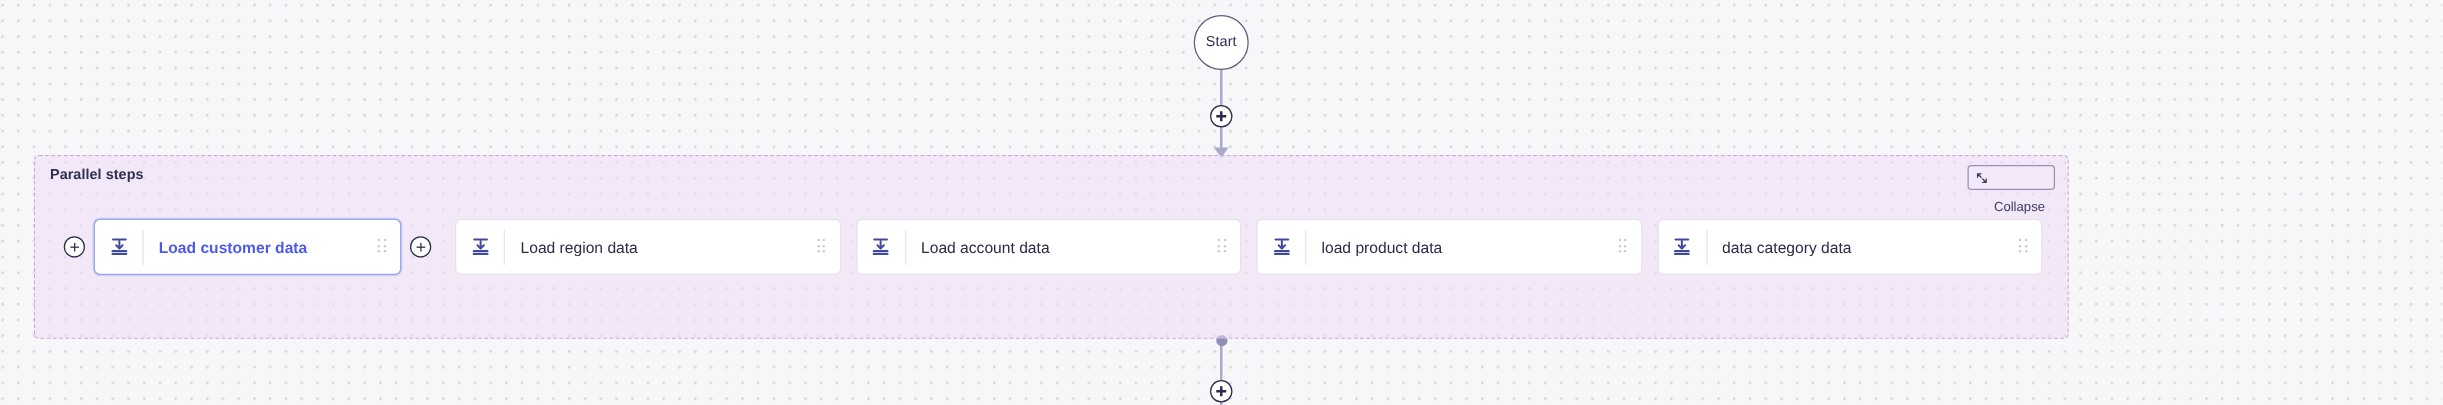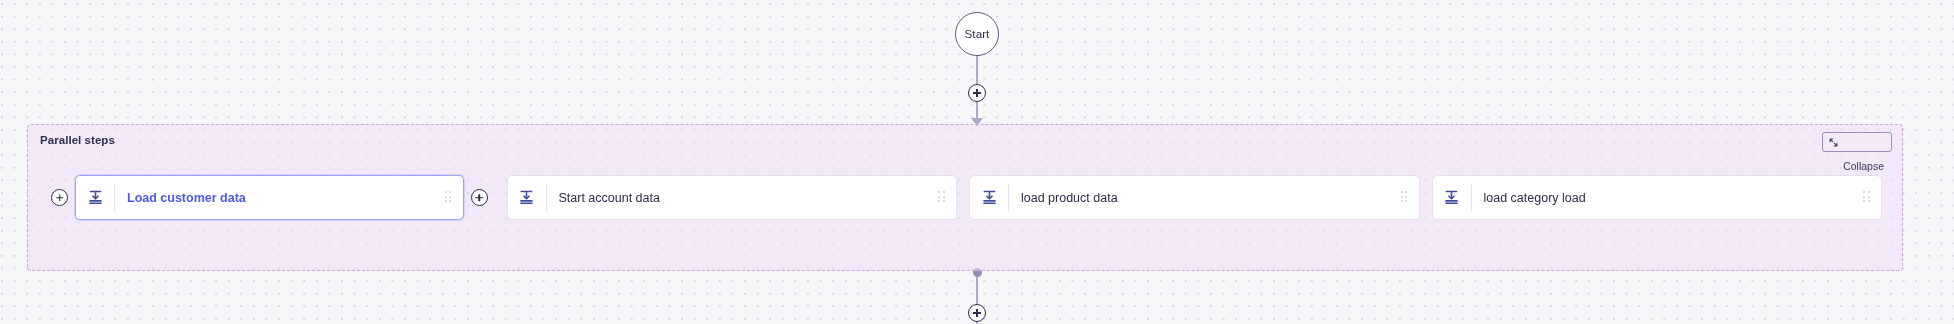--- a/index.html
+++ b/index.html
@@ -98,21 +98,21 @@
   .plus-node::after  { width: 1.6px; height: 8px; }
 
   #plus-top    { left: 968px; top: 84px; }
   #plus-bottom { left: 968px; top: 304px; }
 
   
   #parallel-group {
     position: absolute;
     left: 27px;
     top: 124px;
-    width: 1876px;
+    width: 1628px;
     height: 147px;
     border: 1.5px dashed #c9a8d8;
     border-radius: 4px;
     background: rgba(238, 221, 246, 0.55);
     z-index: 3;
   }
 
   #group-title {
     position: absolute;
     left: 12px;
@@ -309,21 +309,21 @@
             <div class="card-icon">
   <svg width="17" height="17" viewBox="0 0 20 20" fill="none" stroke="#3f4a9e" stroke-width="1.9" stroke-linecap="round" stroke-linejoin="round">
     <path d="M4 3 H16"></path>
     <path d="M10 4.5 V11"></path>
     <path d="M7 8.5 L10 11.5 L13 8.5"></path>
     <path d="M3.5 14 H16.5"></path>
     <path d="M3.5 16.8 H16.5"></path>
   </svg>
             </div>
             <div class="card-divider"></div>
-            <div class="card-label">Start account data</div>
+            <div class="card-label">Load region data</div>
             <div class="drag-handle">
               <i></i>
               <i></i>
               <i></i>
               <i></i>
               <i></i>
               <i></i>
             </div>
           </div>
         </div>
@@ -332,21 +332,21 @@
             <div class="card-icon">
   <svg width="17" height="17" viewBox="0 0 20 20" fill="none" stroke="#3f4a9e" stroke-width="1.9" stroke-linecap="round" stroke-linejoin="round">
     <path d="M4 3 H16"></path>
     <path d="M10 4.5 V11"></path>
     <path d="M7 8.5 L10 11.5 L13 8.5"></path>
     <path d="M3.5 14 H16.5"></path>
     <path d="M3.5 16.8 H16.5"></path>
   </svg>
             </div>
             <div class="card-divider"></div>
-            <div class="card-label">load product data</div>
+            <div class="card-label">Load account data</div>
             <div class="drag-handle">
               <i></i>
               <i></i>
               <i></i>
               <i></i>
               <i></i>
               <i></i>
             </div>
           </div>
         </div>
@@ -355,21 +355,44 @@
             <div class="card-icon">
   <svg width="17" height="17" viewBox="0 0 20 20" fill="none" stroke="#3f4a9e" stroke-width="1.9" stroke-linecap="round" stroke-linejoin="round">
     <path d="M4 3 H16"></path>
     <path d="M10 4.5 V11"></path>
     <path d="M7 8.5 L10 11.5 L13 8.5"></path>
     <path d="M3.5 14 H16.5"></path>
     <path d="M3.5 16.8 H16.5"></path>
   </svg>
             </div>
             <div class="card-divider"></div>
-            <div class="card-label">load category load</div>
+            <div class="card-label">load product data</div>
+            <div class="drag-handle">
+              <i></i>
+              <i></i>
+              <i></i>
+              <i></i>
+              <i></i>
+              <i></i>
+            </div>
+          </div>
+        </div>
+        <div class="step-slot">
+          <div class="step-card">
+            <div class="card-icon">
+  <svg width="17" height="17" viewBox="0 0 20 20" fill="none" stroke="#3f4a9e" stroke-width="1.9" stroke-linecap="round" stroke-linejoin="round">
+    <path d="M4 3 H16"></path>
+    <path d="M10 4.5 V11"></path>
+    <path d="M7 8.5 L10 11.5 L13 8.5"></path>
+    <path d="M3.5 14 H16.5"></path>
+    <path d="M3.5 16.8 H16.5"></path>
+  </svg>
+            </div>
+            <div class="card-divider"></div>
+            <div class="card-label">data category data</div>
             <div class="drag-handle">
               <i></i>
               <i></i>
               <i></i>
               <i></i>
               <i></i>
               <i></i>
             </div>
           </div>
         </div>

